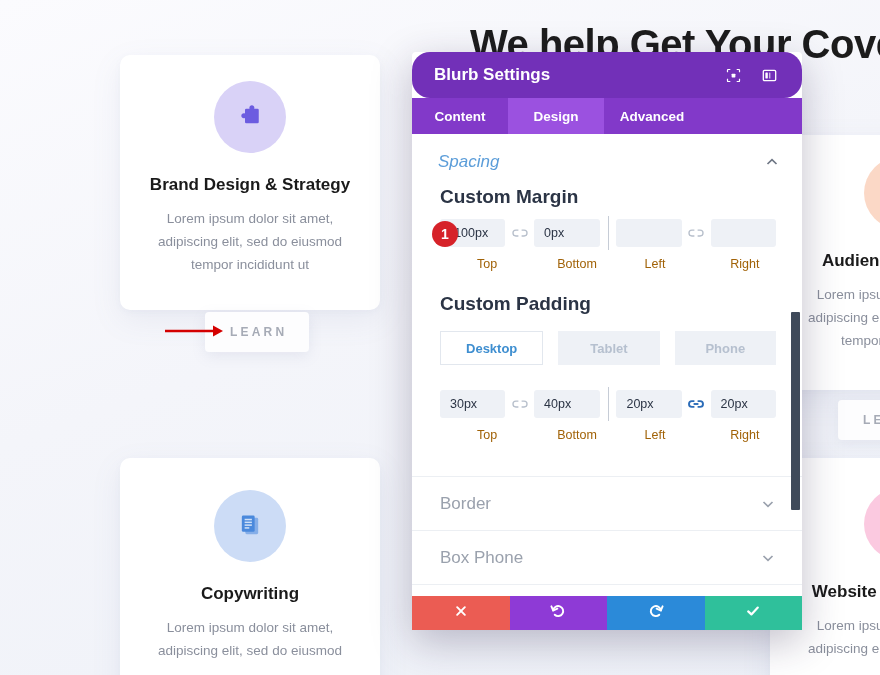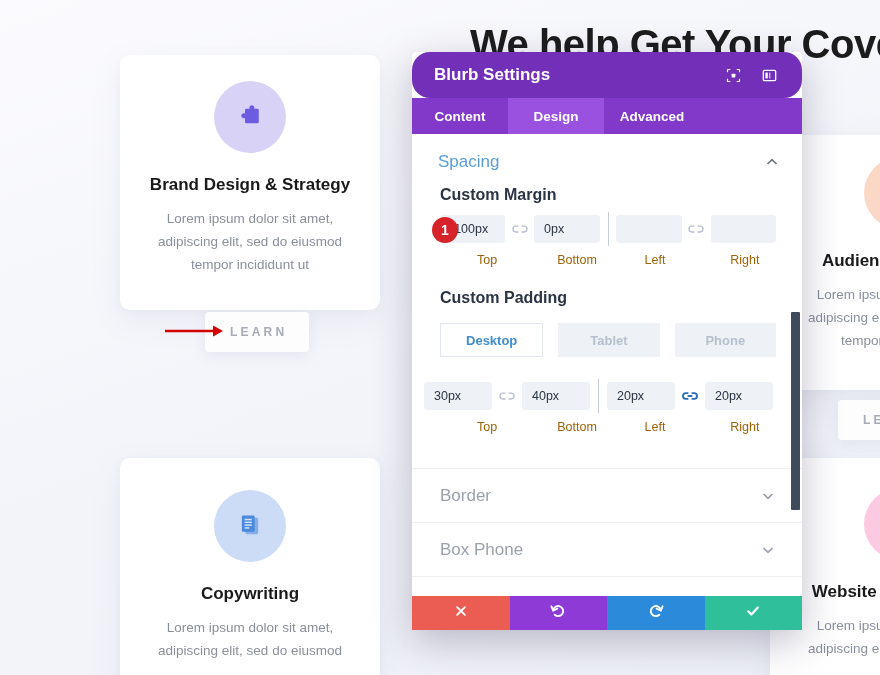--- a/index.html
+++ b/index.html
@@ -137,31 +137,32 @@
   .modal-body {
     flex: 1 1 auto;
     background: #ffffff;
     position: relative;
     overflow: hidden;
   }
 
   .section-head {
     display: flex; align-items: center;
     padding: 18px 22px 14px 26px;
+    font-style: italic;
   }
   .section-head .st {
     flex: 1;
     font-size: 17px;
     color: #5b9dd9;
     font-weight: normal;
   }
   .chev { width: 16px; height: 16px; }
 
   .field-label {
-    font-size: 16px;
+    font-size: 19px;
     font-weight: bold;
     color: #2b3445;
     padding: 0 0 8px 28px;
   }
 
   .quad-row {
     display: flex;
     align-items: center;
     padding: 0 26px 0 28px;
     position: relative;
@@ -392,21 +393,21 @@
         <div class="ql">Right</div>
       </div>
 
       <div class="field-label" style="padding-top:22px;">Custom Padding</div>
       <div class="device-tabs">
         <div class="dtab active">Desktop</div>
         <div class="dtab">Tablet</div>
         <div class="dtab">Phone</div>
       </div>
 
-      <div class="quad-row" style="margin-top:22px;padding-left:12px;">
+      <div class="quad-row" style="margin-top:22px;">
         <div class="qi">30px</div>
         <div class="chain">
           <svg width="16" height="11" viewBox="0 0 18 12" fill="none" stroke="#b7bfcb" stroke-width="1.5">
             <path d="M7.2 2.2H4.4A3.3 3.3 0 0 0 4.4 8.8h2.8"></path>
             <path d="M10.8 2.2h2.8a3.3 3.3 0 0 1 0 6.6h-2.8"></path>
           </svg>
         </div>
         <div class="qi">40px</div>
         <div class="vsep"></div>
         <div class="qi">20px</div>

